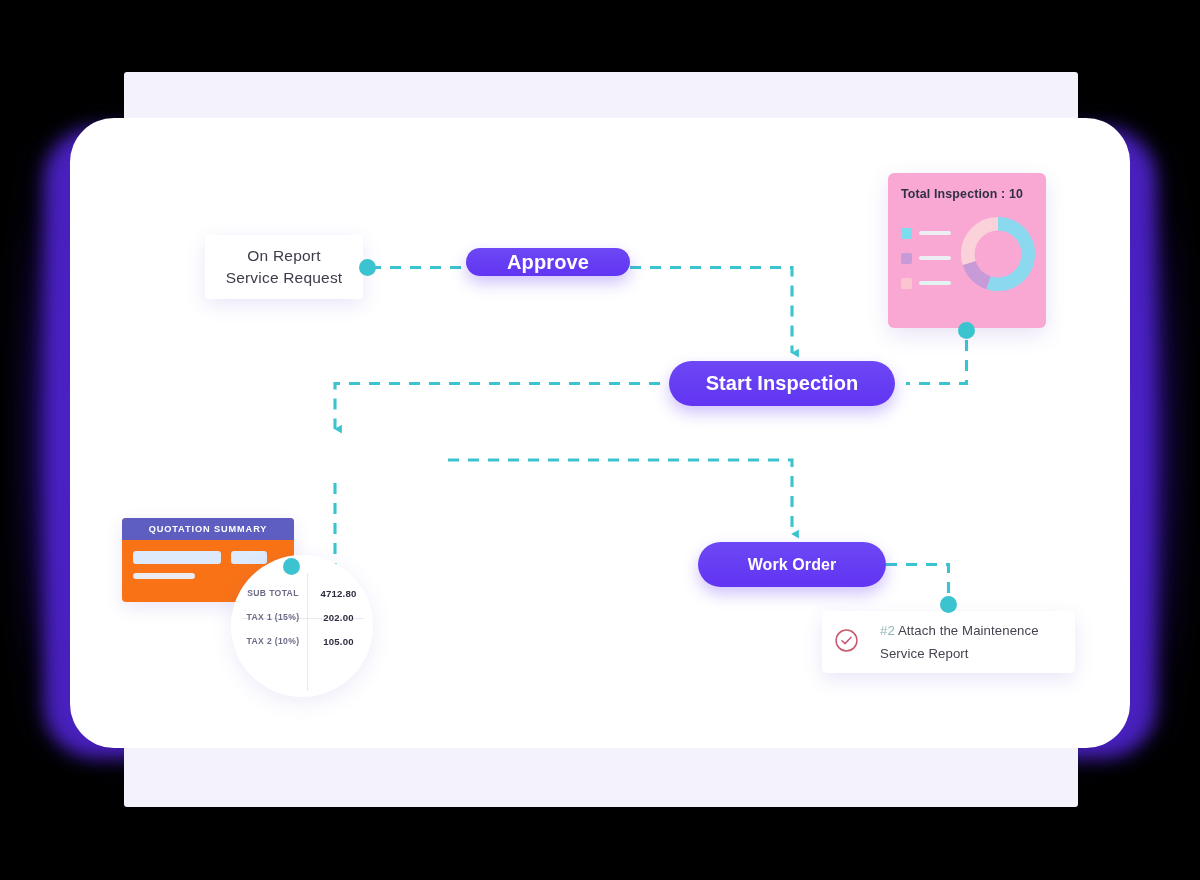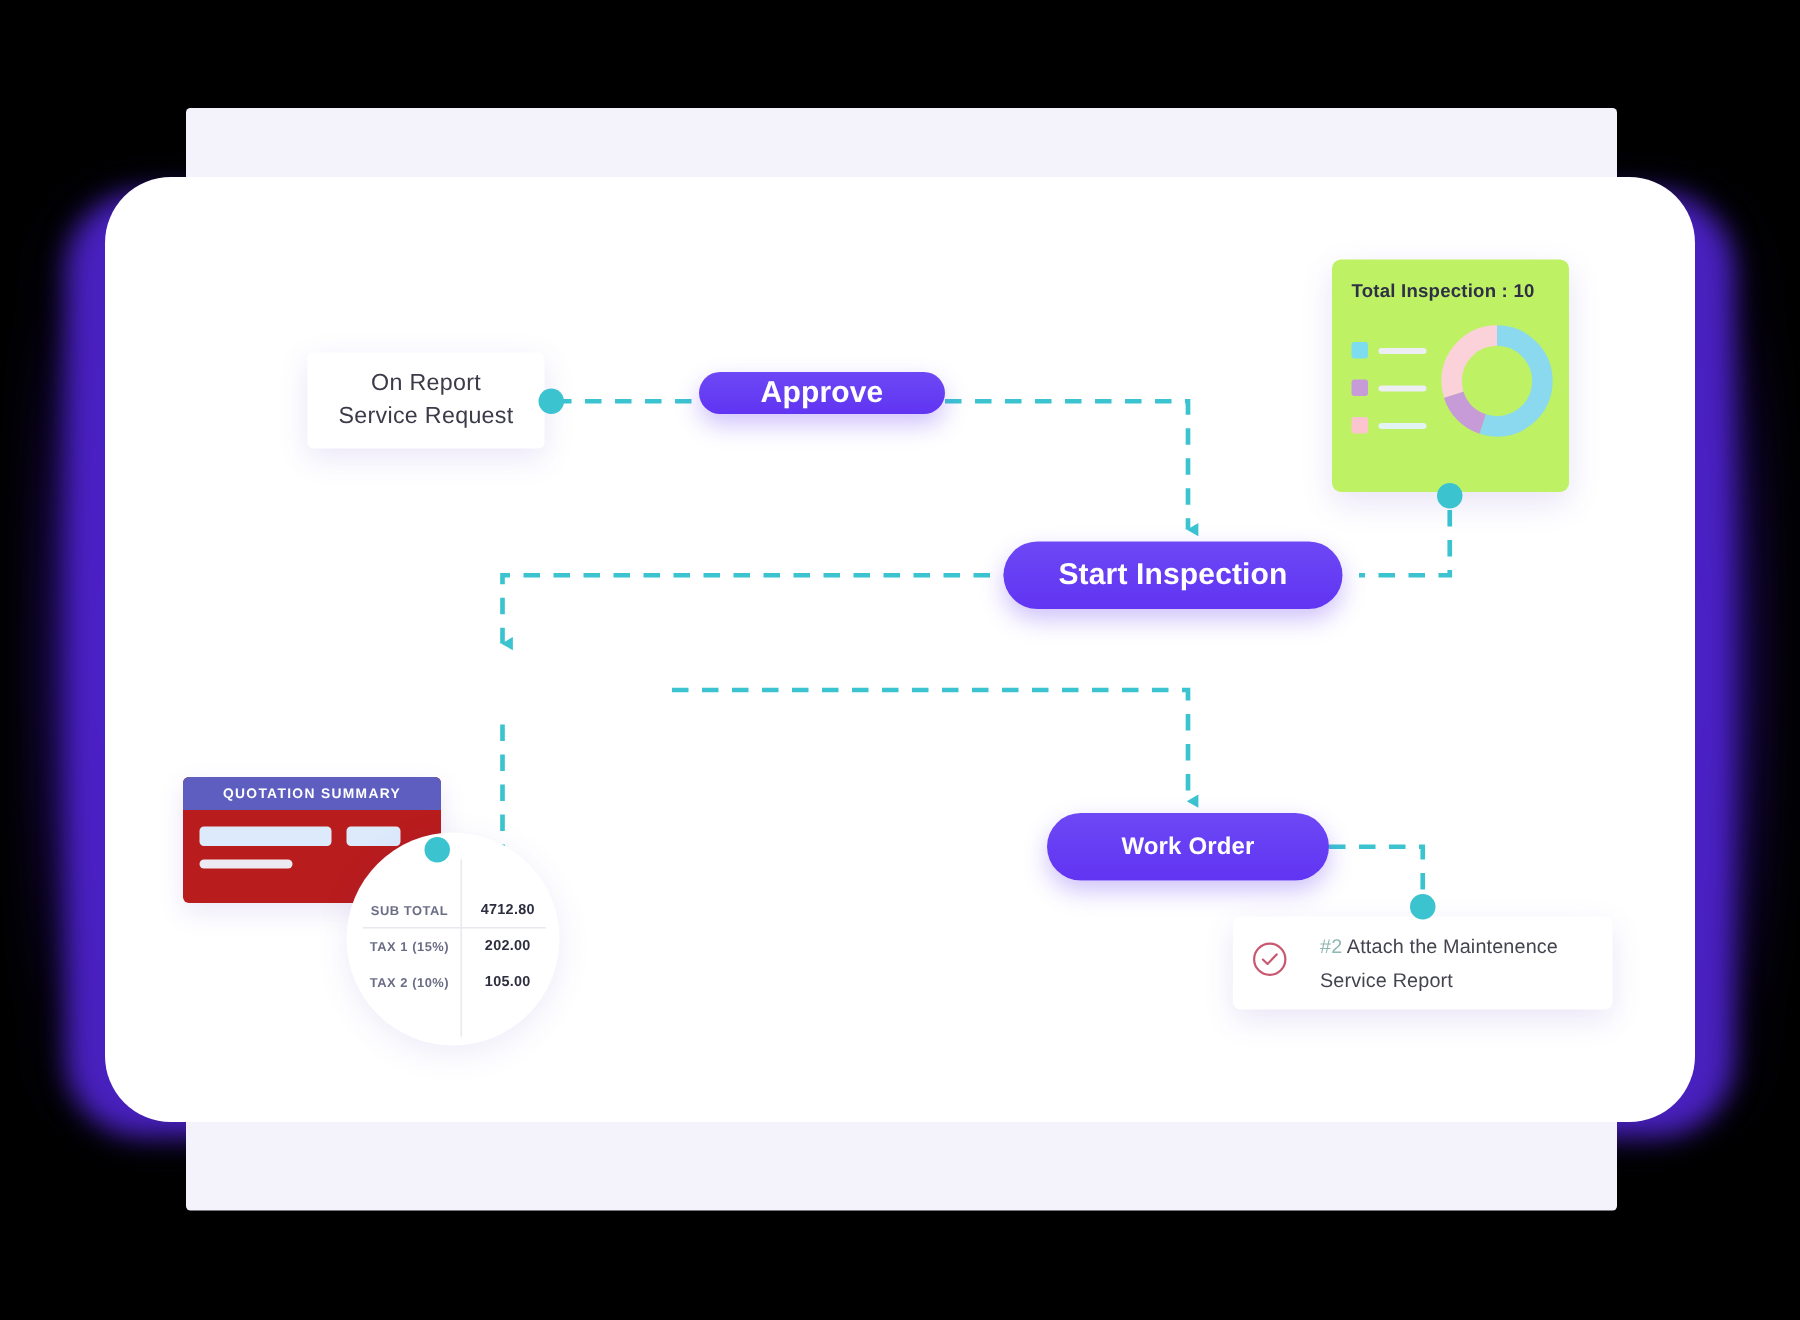--- a/index.html
+++ b/index.html
@@ -111,21 +111,21 @@
     color: #3b3b49;
     font-size: 15.5px;
     letter-spacing: 0.2px;
   }
 
   
   .inspect-card {
     position: absolute;
     left: 818px; top: 55px;
     width: 158px; height: 155px;
-    background: #bef264;
+    background: #f9a8d4;
     border-radius: 6px;
     box-shadow: 0 7px 22px rgba(90,60,190,0.14);
     padding: 14px 13px 3px 13px;
   }
   .inspect-title {
     font-size: 12.4px;
     font-weight: bold;
     color: #2f3045;
     letter-spacing: 0.15px;
     white-space: nowrap;
@@ -139,21 +139,21 @@
   .legend-row { display: flex; align-items: center; gap: 7px; }
   .legend-swatch { width: 11px; height: 11px; border-radius: 2px; }
   .legend-bar { width: 32px; height: 4px; border-radius: 3px; }
   .donut-wrap { margin-left: 6px; }
 
   
   .quote-card {
     position: absolute;
     left: 52px; top: 400px;
     width: 172px; height: 84px;
-    background: #b91c1c;
+    background: #f97316;
     border-radius: 4px;
     box-shadow: 0 6px 18px rgba(90,60,190,0.12);
   }
   .quote-header {
     height: 22px;
     background: #5d5ec0;
     border-radius: 4px 4px 0 0;
     display: flex; align-items: center; justify-content: center;
     color: #ffffff;
     font-size: 9.2px;
@@ -175,21 +175,21 @@
     border-radius: 50%;
     box-shadow: 0 5px 22px rgba(90,60,190,0.10);
   }
   .totals-table {
     position: absolute;
     left: 169px; top: 470px;
     width: 131px;
   }
   .totals-row {
     display: flex;
-    align-items: flex-end;
+    align-items: flex-start;
     height: 24px;
   }
   .totals-label {
     width: 68px;
     text-align: center;
     font-size: 8.6px;
     font-weight: bold;
     color: #6b6d86;
     letter-spacing: 0.35px;
     white-space: nowrap;

